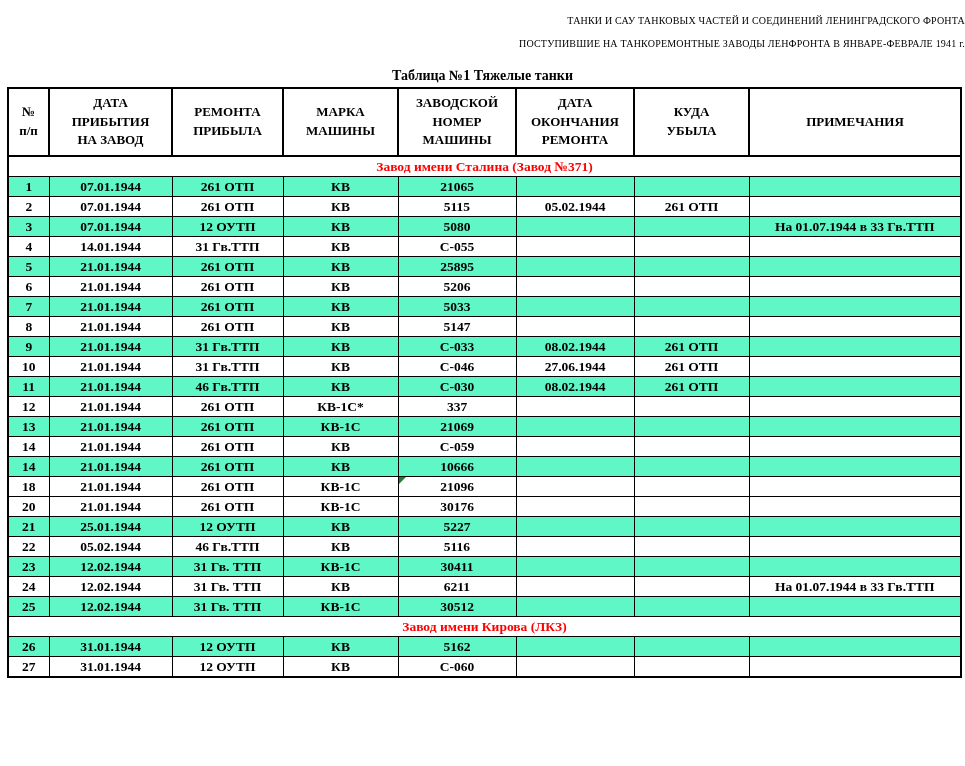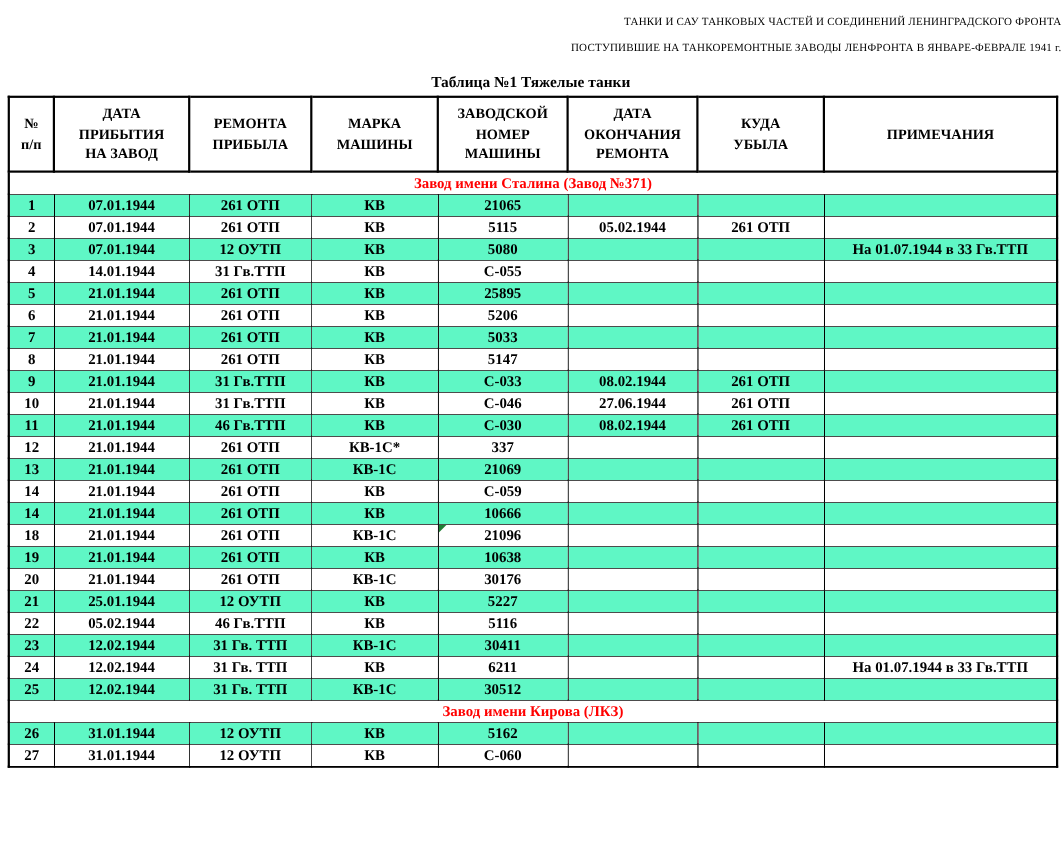--- a/index.html
+++ b/index.html
@@ -280,30 +280,20 @@
         <tr>
           <td>18</td>
           <td>21.01.1944</td>
           <td>261 ОТП</td>
           <td>КВ-1С</td>
           <td><span class="cell-marker"></span>21096</td>
           <td></td>
           <td></td>
           <td></td>
         </tr>
-        <tr class="shaded">
-          <td>19</td>
-          <td>21.01.1944</td>
-          <td>261 ОТП</td>
-          <td>КВ</td>
-          <td>10638</td>
-          <td></td>
-          <td></td>
-          <td></td>
-        </tr>
         <tr>
           <td>20</td>
           <td>21.01.1944</td>
           <td>261 ОТП</td>
           <td>КВ-1С</td>
           <td>30176</td>
           <td></td>
           <td></td>
           <td></td>
         </tr>

